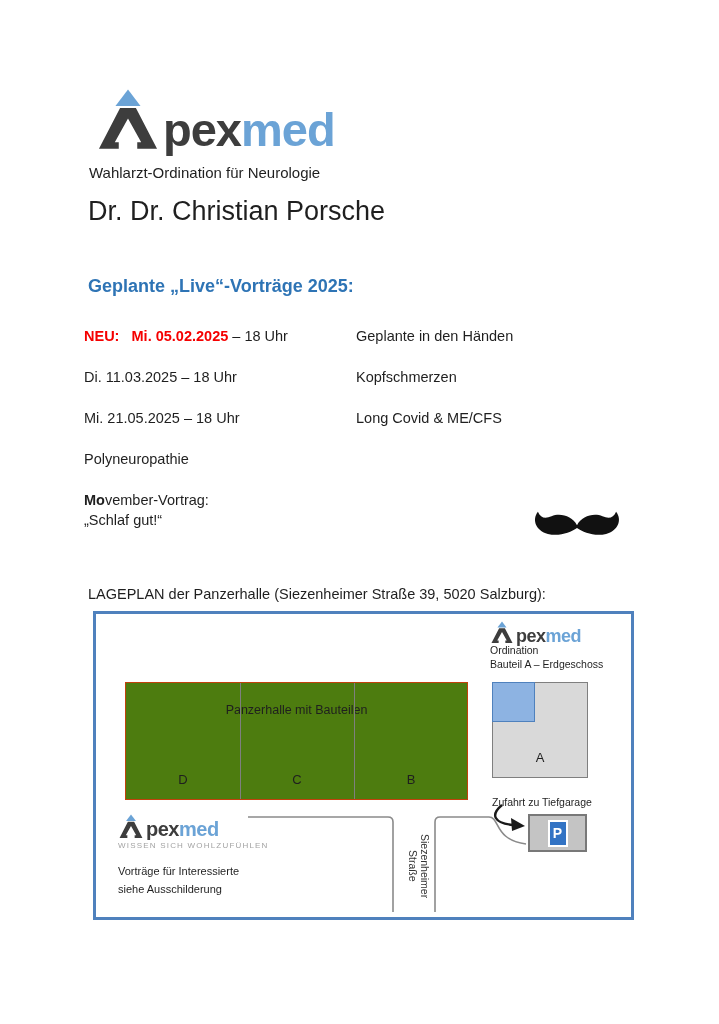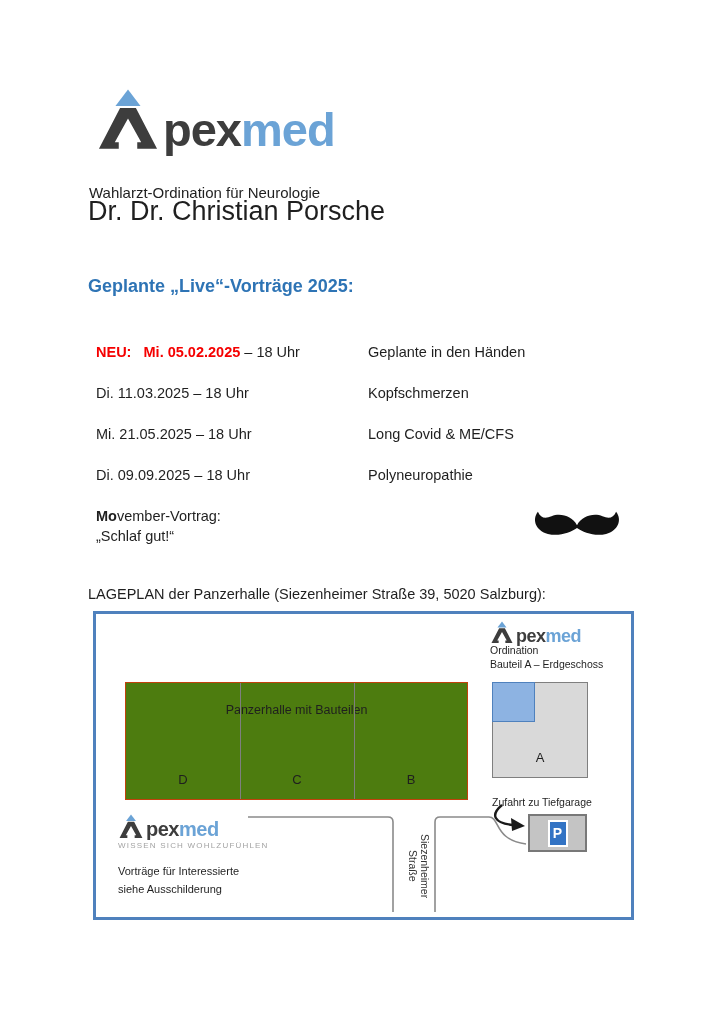--- a/index.html
+++ b/index.html
@@ -12,26 +12,26 @@
   .logo .word .dark { color:#3d3d3d; }
   .logo .word .blue { color:#6ba3d6; }
   .logo-lg svg { width:66px; height:61px; }
   .logo-lg .word { font-size:47px; }
   .logo-md svg { width:26px; height:24px; }
   .logo-md .word { font-size:20px; letter-spacing:-0.5px; }
   .logo-sm svg { width:24px; height:22px; }
   .logo-sm .word { font-size:18px; letter-spacing:-0.5px; }
 
   .top-logo { position:absolute; left:95px; top:88px; }
-  .practice { position:absolute; left:89px; top:184px; font-size:15px; }
+  .practice { position:absolute; left:89px; top:164px; font-size:15px; }
   .doctor   { position:absolute; left:88px; top:196px; font-size:27px; }
 
   
   .lect-heading { position:absolute; left:88px; top:276px; font-size:18px; font-weight:bold; color:#2e74b5; }
-  .lect-rows { position:absolute; left:96px; top:326px; width:560px;margin-top:16px; }
+  .lect-rows { position:absolute; left:84px; top:326px; width:560px; }
   .lrow { display:flex; margin-bottom:21px; font-size:14.5px; line-height:20px; }
   .lrow .lcol-date { width:272px; flex:none; }
   .lrow .lcol-topic { flex:1; }
   .lrow.gap-before { margin-top:21px; }
   .red-bold { color:#f50000; font-weight:bold; }
   .b { font-weight:bold; }
 
   .mustache { position:absolute; left:527px; top:506px; width:100px; height:45px; }
 
   
@@ -97,21 +97,20 @@
     </div>
     <div class="lrow">
       <div class="lcol-date"><span class="red-bold"></span><span>Di. 11.03.2025 – 18 Uhr</span></div>
       <div class="lcol-topic"><span class="b"></span><span>Kopfschmerzen</span><div></div></div>
     </div>
     <div class="lrow">
       <div class="lcol-date"><span class="red-bold"></span><span>Mi. 21.05.2025 – 18 Uhr</span></div>
       <div class="lcol-topic"><span class="b"></span><span>Long Covid &amp; ME/CFS</span><div></div></div>
     </div>
     <div class="lrow gap-before">
-      <div class="lcol-date"><span class="red-bold"></span><span>Di. 09.09.2025 – 18 Uhr</span></div>
       <div class="lcol-topic"><span class="b"></span><span>Polyneuropathie</span><div></div></div>
     </div>
     <div class="lrow">
       <div class="lcol-topic"><span class="b">Mo</span><span>vember-Vortrag:</span><div>„Schlaf gut!“</div></div>
     </div>
   </div>
 
   <svg class="mustache" viewBox="0 0 220 90">
     <path d="M110,38 C100,18 74,10 54,18 C40,24 30,22 24,8 C10,26 20,50 46,57 C70,63 96,54 110,44
              C124,54 150,63 174,57 C200,50 210,26 196,8 C190,22 180,24 166,18 C146,10 120,18 110,38 Z" fill="#111"></path>

